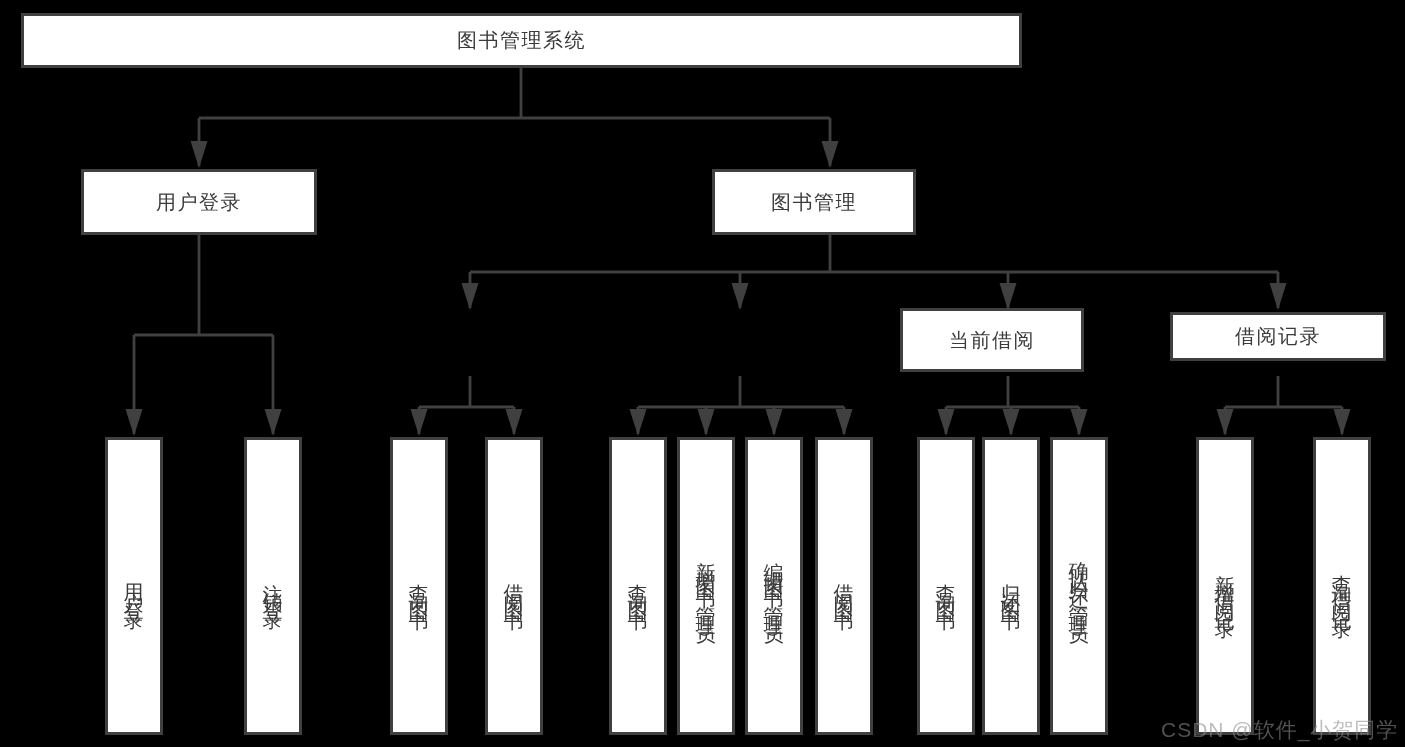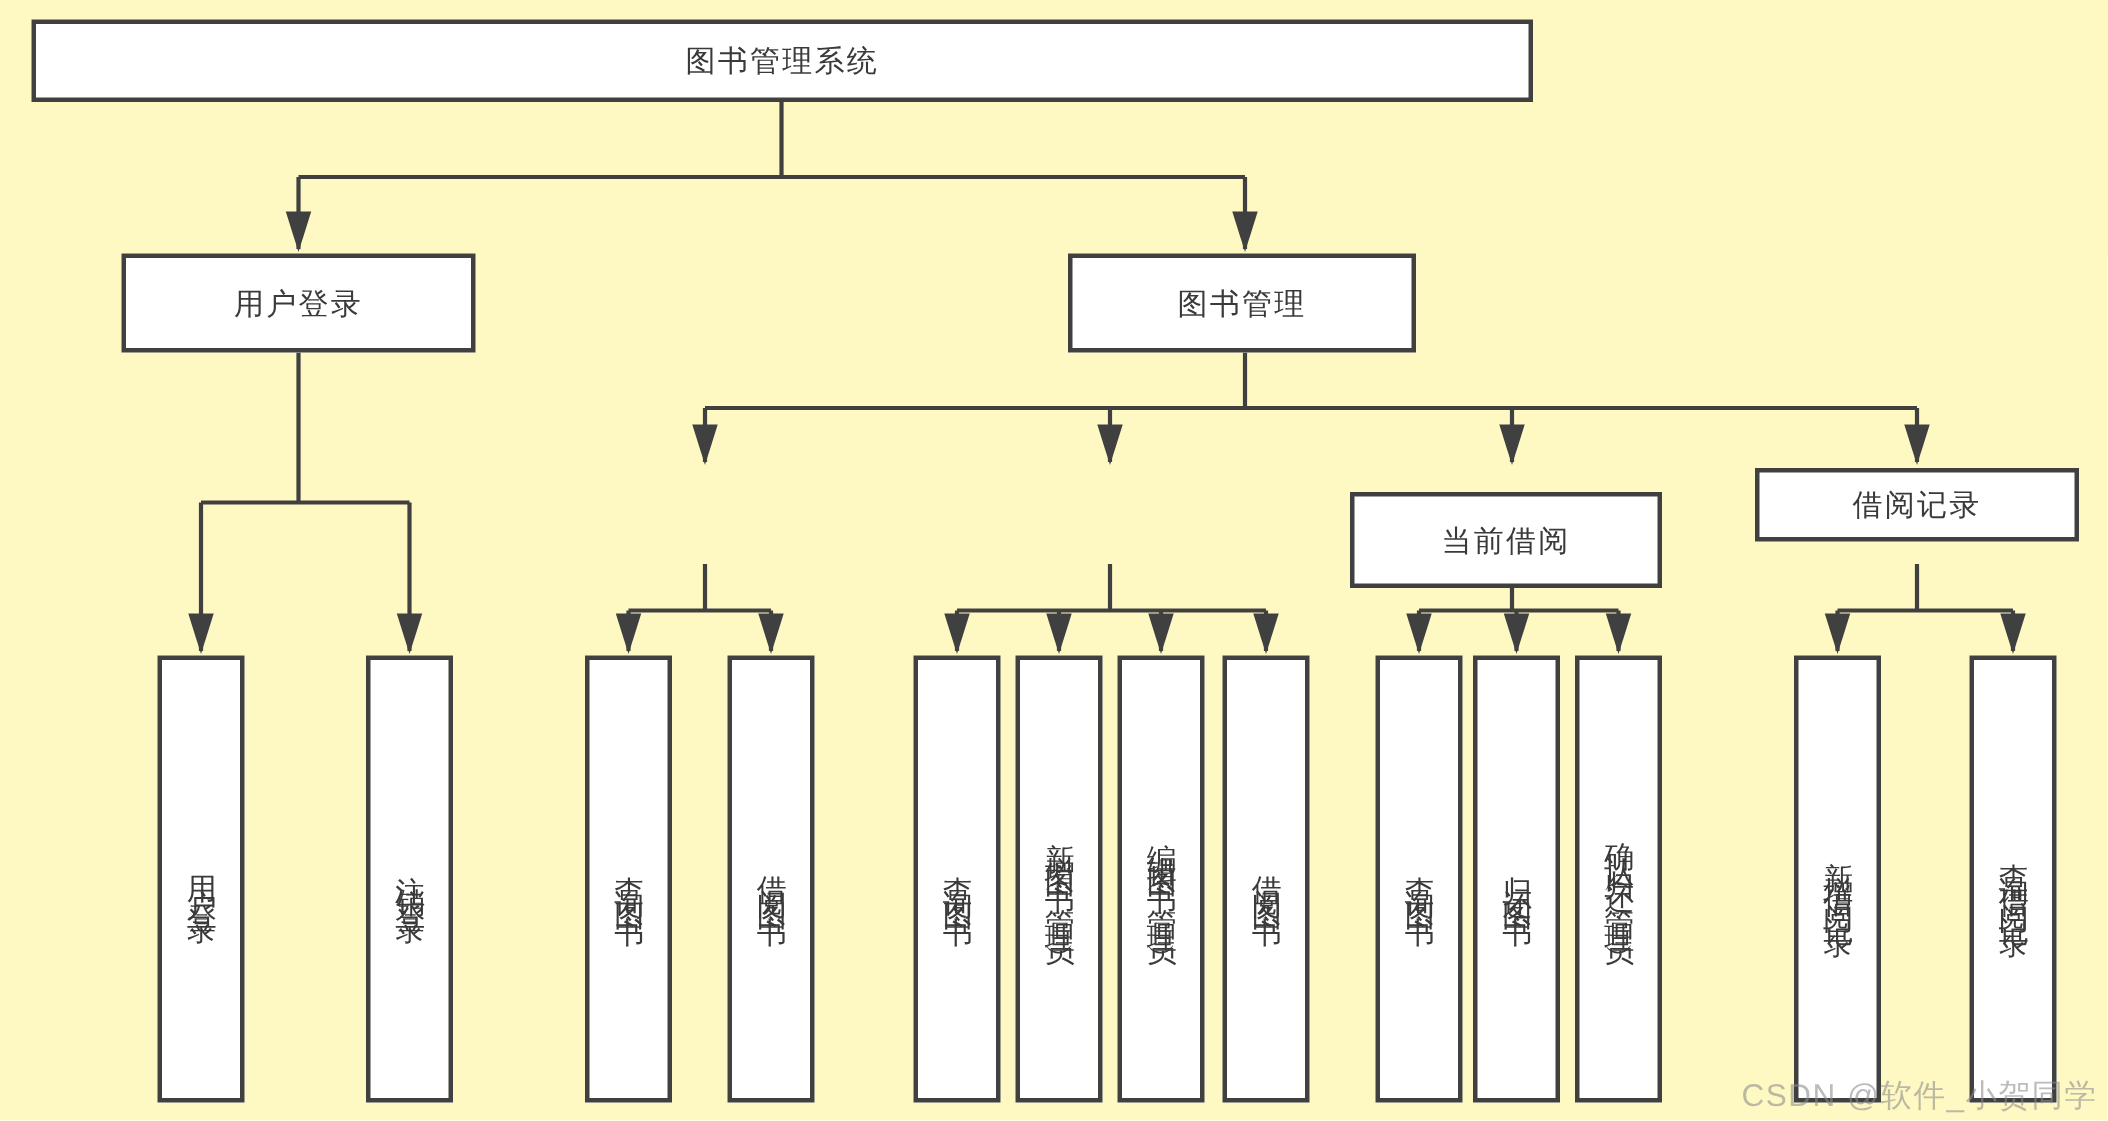--- a/index.html
+++ b/index.html
@@ -1,20 +1,20 @@
 <!DOCTYPE html>
 <html><head>
 <meta charset="utf-8">
 <style>
   html, body { margin: 0; padding: 0; background: #ffffff; }
   .canvas {
     position: relative;
     width: 1405px;
     height: 747px;
-    background: #fef9c3;
+    background: #000000;
     font-family: "Liberation Sans", sans-serif;
     overflow: hidden;
   }
   .connectors {
     position: absolute;
     left: 0; top: 0;
     width: 1405px; height: 747px;
   }
   .node {
     position: absolute;
@@ -88,23 +88,23 @@
       <polygon points="1002.5,409 1019.5,409 1011,436"></polygon>
       <polygon points="1070.5,409 1087.5,409 1079,436"></polygon>
       <polygon points="1216.5,409 1233.5,409 1225,436"></polygon>
       <polygon points="1333.5,409 1350.5,409 1342,436"></polygon>
     </g>
   </svg>
 
   <div class="node h" style="left:21px; top:13px; width:1001px; height:55px;">图书管理系统</div>
 
   <div class="node h" style="left:81px; top:169px; width:236px; height:66px;">用户登录</div>
-  <div class="node h" style="left:712px; top:169px; width:232px; height:66px;">图书管理</div>
+  <div class="node h" style="left:712px; top:169px; width:204px; height:66px;">图书管理</div>
 
-  <div class="node h" style="left:900px; top:328px; width:208px; height:64px;">当前借阅</div>
+  <div class="node h" style="left:900px; top:308px; width:184px; height:64px;">当前借阅</div>
   <div class="node h" style="left:1170px; top:312px; width:216px; height:49px;">借阅记录</div>
 
   <div class="node v" style="left:105px; top:437px; width:58px; height:298px;">用户登录</div>
   <div class="node v" style="left:244px; top:437px; width:58px; height:298px;">注销登录</div>
 
   <div class="node v" style="left:390px; top:437px; width:58px; height:298px;">查询图书</div>
   <div class="node v" style="left:485px; top:437px; width:58px; height:298px;">借阅图书</div>
 
   <div class="node v" style="left:609px; top:437px; width:58px; height:298px;">查询图书</div>
   <div class="node v" style="left:677px; top:437px; width:58px; height:298px;">新增图书（管理员）</div>

